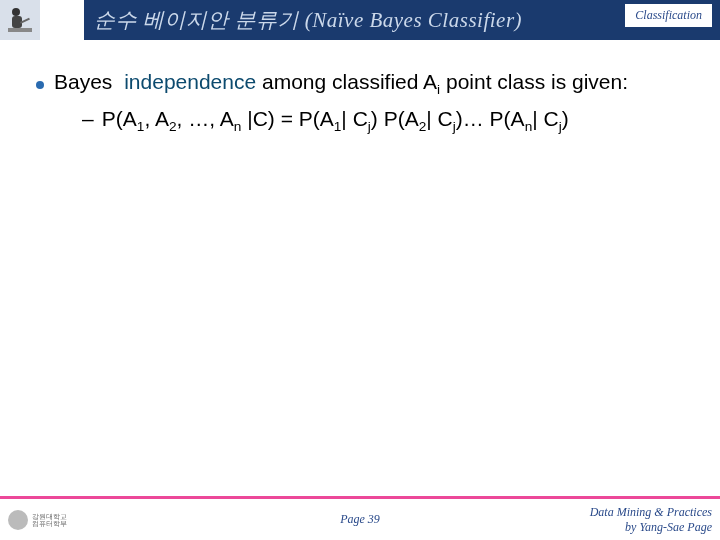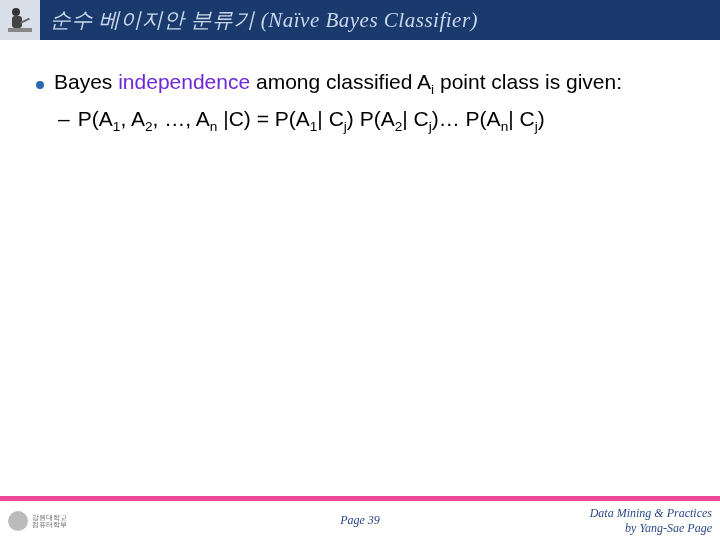--- a/index.html
+++ b/index.html
@@ -1,30 +1,30 @@
 <!DOCTYPE html>
 <html><head>
 <meta charset="utf-8">
 <style>
   * { box-sizing: border-box; margin: 0; padding: 0; }
   html, body { width: 720px; height: 540px; font-family: Arial, sans-serif; background: #fff; overflow: hidden; }
   .slide { width: 720px; height: 540px; position: relative; display: flex; flex-direction: column; }
-  .header { height: 40px; display: flex; align-items: stretch; }
+  .header { height: 40px; display: flex; align-items: stretch; gap: 44px; }
   .header-icon { width: 40px; height: 40px; background: #d9e0ea; display: flex; align-items: center; justify-content: center; }
   .header-title-bar { flex: 1; background: #1a3a6e; display: flex; align-items: center; padding-left: 10px; }
   .header-title { color: #cbd8ea; font-size: 21px; font-style: italic; font-family: "Comic Sans MS", "Segoe Script", cursive; letter-spacing: 0.5px; }
   .chapter-box { position: absolute; top: 4px; right: 8px; background: #fff; padding: 4px 10px; font-size: 12px; color: #2a4a8a; font-style: italic; font-family: Georgia, serif; }
   .content { flex: 1; padding: 30px 36px 10px 36px; color: #000; }
   .bullet { display: flex; align-items: baseline; font-size: 21px; margin-bottom: 10px; }
   .dot { width: 8px; height: 8px; background: #2a6bb0; border-radius: 50%; margin-right: 10px; margin-top: 8px; flex-shrink: 0; }
-  .indep { color: #6d28d9; }
-  .indent { margin-left: 22px; font-size: 21px; margin-bottom: 26px; }
+  .indep { color: #0c4a6e; margin-left: 6px; }
+  .indent { margin-left: 46px; font-size: 21px; margin-bottom: 26px; }
   .dash { display: inline-block; width: 14px; }
   sub { font-size: 0.65em; vertical-align: sub; }
-  .footer { height: 44px; border-top: 5px solid #ec4899; display: flex; align-items: center; justify-content: space-between; padding: 0 8px; position: relative; }
+  .footer { height: 44px; border-top: 3px solid #ec4899; display: flex; align-items: center; justify-content: space-between; padding: 0 8px; position: relative; }
   .footer-left { width: 60px; height: 28px; display: flex; align-items: center; }
   .logo { width: 20px; height: 20px; border-radius: 50%; background: #bbb; margin-right: 4px; }
   .logo-text { font-size: 7px; color: #666; line-height: 1; }
   .footer-center { position: absolute; left: 50%; transform: translateX(-50%); font-size: 12px; font-style: italic; color: #2a4a8a; font-family: Georgia, serif; }
   .footer-right { text-align: right; font-size: 12px; font-style: italic; color: #2a4a8a; font-family: Georgia, serif; line-height: 1.2; }
   .pi { font-family: "Times New Roman", serif; font-size: 1.15em; }
 </style>
 </head>
 <body>
 
@@ -36,20 +36,21 @@
         <circle cx="12" cy="8" r="4" fill="#333"></circle>
         <rect x="8" y="12" width="10" height="12" rx="3" fill="#444"></rect>
         <rect x="16" y="18" width="10" height="2" fill="#666" transform="rotate(-25 16 18)"></rect>
         <rect x="4" y="24" width="24" height="4" fill="#888"></rect>
       </svg>
     </div>
     <div class="header-title-bar">
       <div class="header-title">순수 베이지안 분류기 (Naïve Bayes Classifier)</div>
     </div>
   </div>
+  <div class="chapter-box">Classification</div>
 
   <div class="content">
 
     <div class="bullet">
       <div class="dot"></div>
       <div>
         <span>Bayes </span><span class="indep">independence</span><span> among classified A</span><sub>i</sub><span> point class is given:</span>
       </div>
     </div>
 

